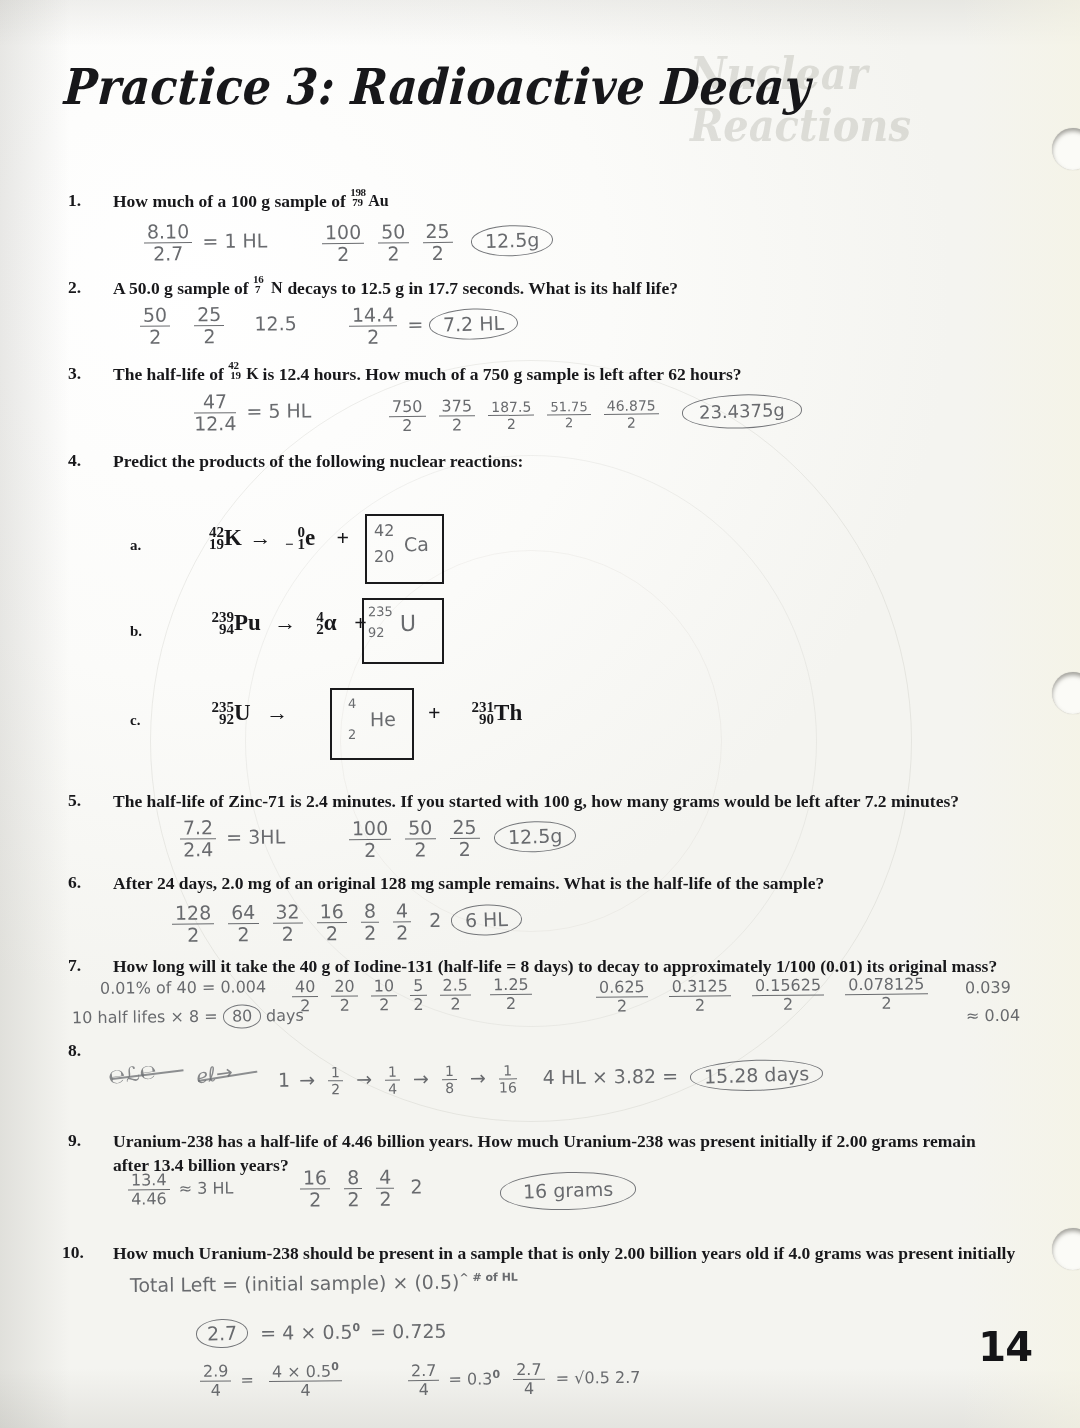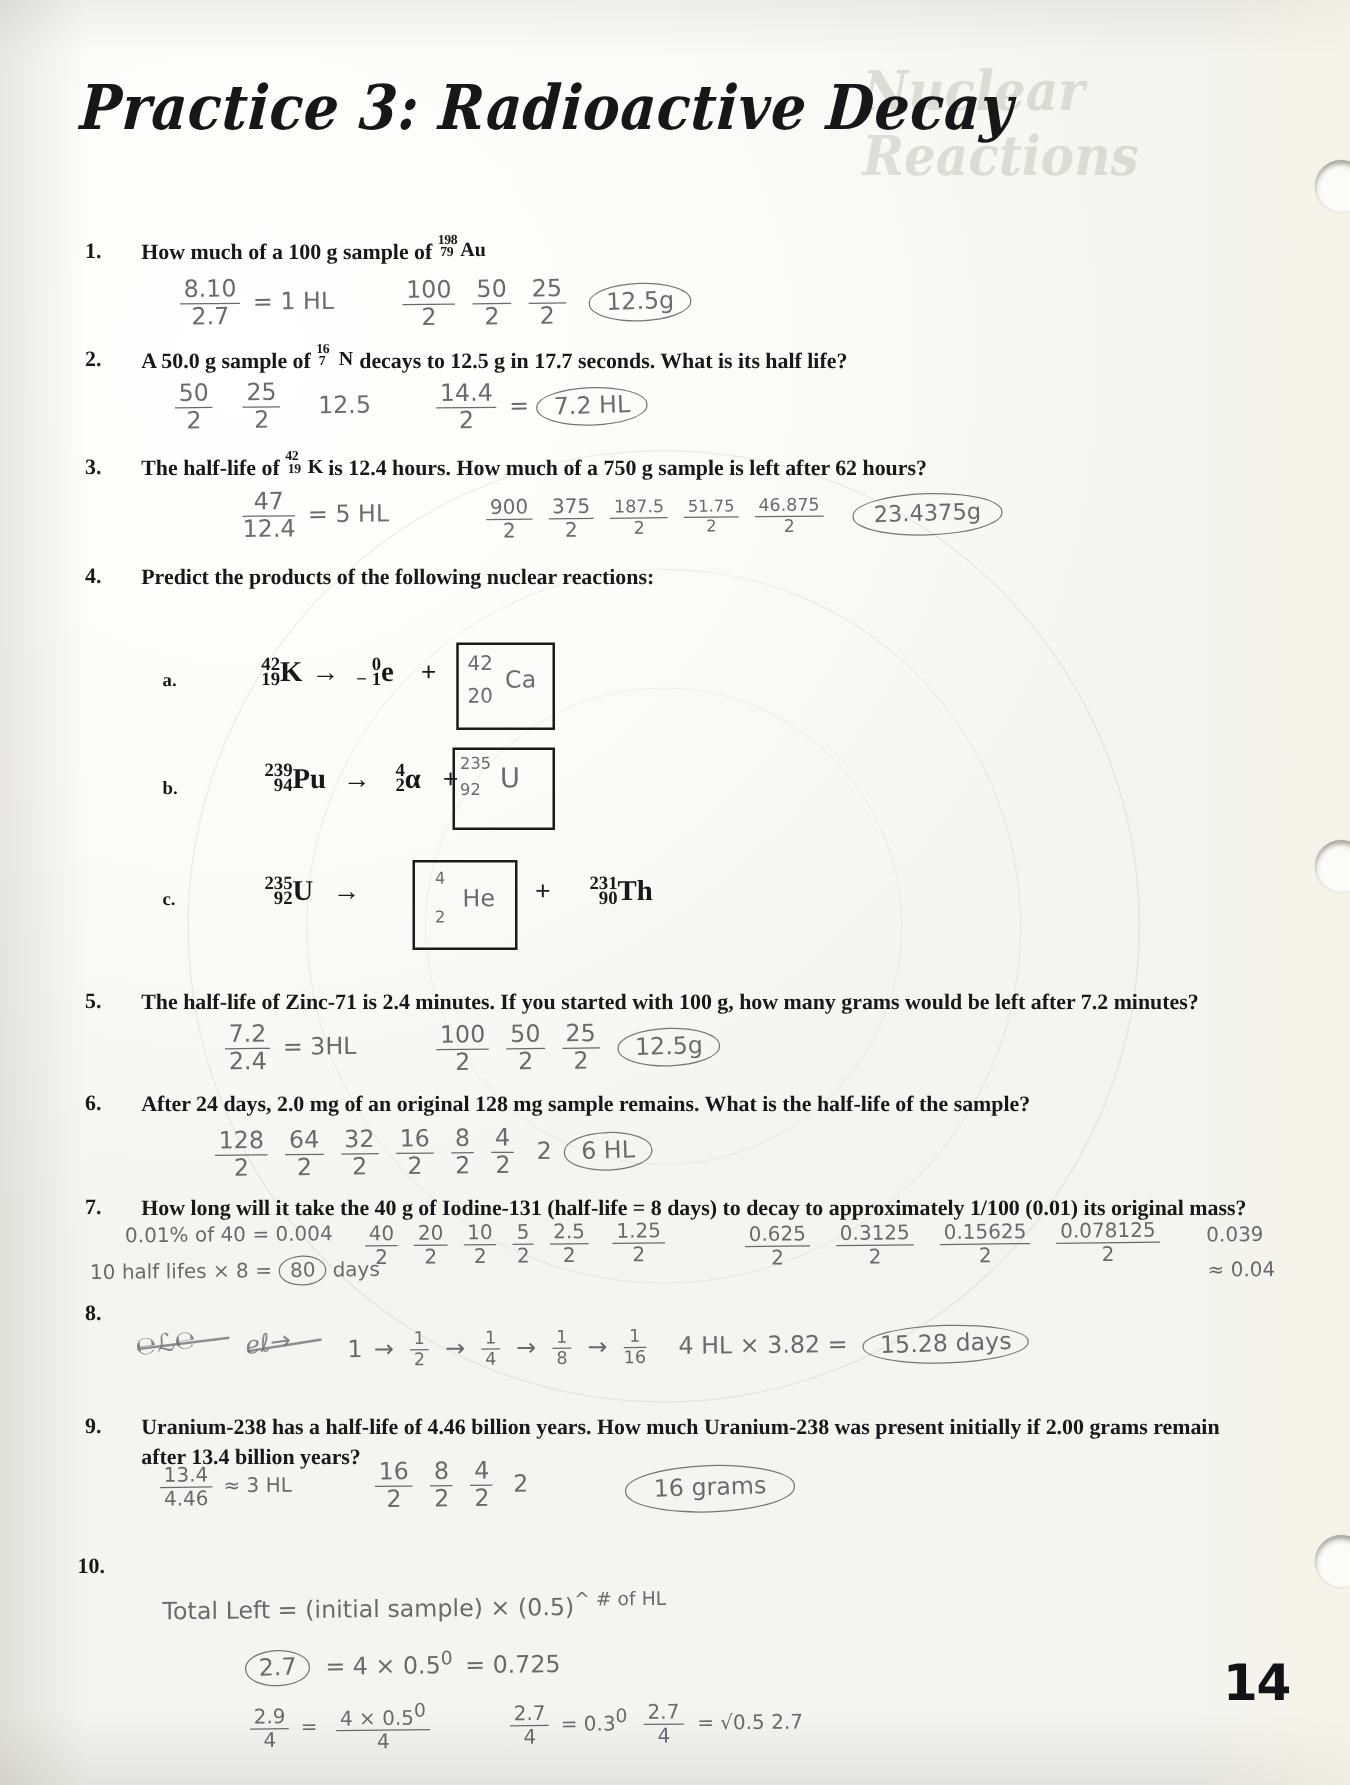--- a/index.html
+++ b/index.html
@@ -89,21 +89,21 @@
   .frac .n{display:block;padding:0 3px 1px;border-bottom:1.6px solid #5d5f63;}
   .frac .d{display:block;padding-top:1px;}
   .circ{
     display:inline-block;padding:3px 13px 4px;
     border:1.8px solid #6a6c70;border-radius:50%/48%;
     transform:rotate(-1.2deg);
   }
   .scratch{position:absolute;color:#6a6c70;font-family:"DejaVu Sans",sans-serif;
     font-style:italic;font-size:20px;transform:rotate(-8deg);opacity:.8;}
   .strike{position:absolute;height:2px;background:#6a6c70;opacity:.75;transform-origin:left center;}
-  .sup{font-size:15px;vertical-align:super;}
+  .sup{font-size:11px;vertical-align:super;font-weight:bold;}
 </style>
 </head>
 <body>
 
 <div id="page"></div>
 <div class="scan-shade sh-left"></div>
 <div class="scan-shade sh-top"></div>
 <div class="scan-shade sh-bot"></div>
 <div class="scan-shade sh-right"></div>
 
@@ -170,21 +170,21 @@
       <span class="bot">19</span>
       <span class="sym">K</span>
     </span>
     <span>is 12.4 hours. How much of a 750 g sample is left after 62 hours?</span>
   </div>
   <div class="hw" style="left:190px;top:392px;">
     <span class="frac"><span class="n">47</span><span class="d">12.4</span></span>
     <span>= 5 HL</span>
   </div>
   <div class="hw sm" style="left:385px;top:396px;">
-    <span class="frac"><span class="n">900</span><span class="d">2</span></span>
+    <span class="frac"><span class="n">750</span><span class="d">2</span></span>
     <span class="frac"><span class="n">375</span><span class="d">2</span></span>
     <span class="frac" style="font-size:14px;"><span class="n">187.5</span><span class="d">2</span></span>
     <span class="frac" style="font-size:13px;"><span class="n">51.75</span><span class="d">2</span></span>
     <span class="frac" style="font-size:14px;"><span class="n">46.875</span><span class="d">2</span></span>
     <span class="circ" style="margin-left:14px;font-size:18px;padding:5px 16px 6px;">23.4375g</span>
   </div>
 
   <div class="qnum" style="left:68px;top:450px;">4.</div>
   <div class="q" style="left:113px;top:450px;width:800px;">Predict the products of the following nuclear reactions:</div>
 
@@ -334,20 +334,21 @@
     <span class="frac"><span class="n">16</span><span class="d">2</span></span>
     <span class="frac"><span class="n">8</span><span class="d">2</span></span>
     <span class="frac"><span class="n">4</span><span class="d">2</span></span>
     <span style="margin-left:6px;">2</span>
   </div>
   <div class="hw" style="left:500px;top:1172px;">
     <span class="circ" style="padding:6px 22px 8px;">16 grams</span>
   </div>
 
   <div class="qnum" style="left:62px;top:1242px;">10.</div>
+  <div class="q" style="left:113px;top:1242px;width:930px;">How much Uranium-238 should be present in a sample that is only 2.00 billion years old if 4.0 grams was present initially</div>
   <div class="hw" style="left:130px;top:1272px;">
     <span>Total Left = (initial sample) × (0.5)</span><span class="sup">^ # of HL</span>
   </div>
   <div class="hw" style="left:196px;top:1318px;">
     <span class="circ" style="padding:2px 10px 3px;">2.7</span>
     <span style="margin-left:6px;">= 4 × 0.5</span><span class="sup">0</span>
     <span class="lt sm" style="margin-left:4px;">= 0.725</span>
   </div>
   <div class="hw sm" style="left:196px;top:1362px;">
     <span class="frac"><span class="n">2.9</span><span class="d">4</span></span>

